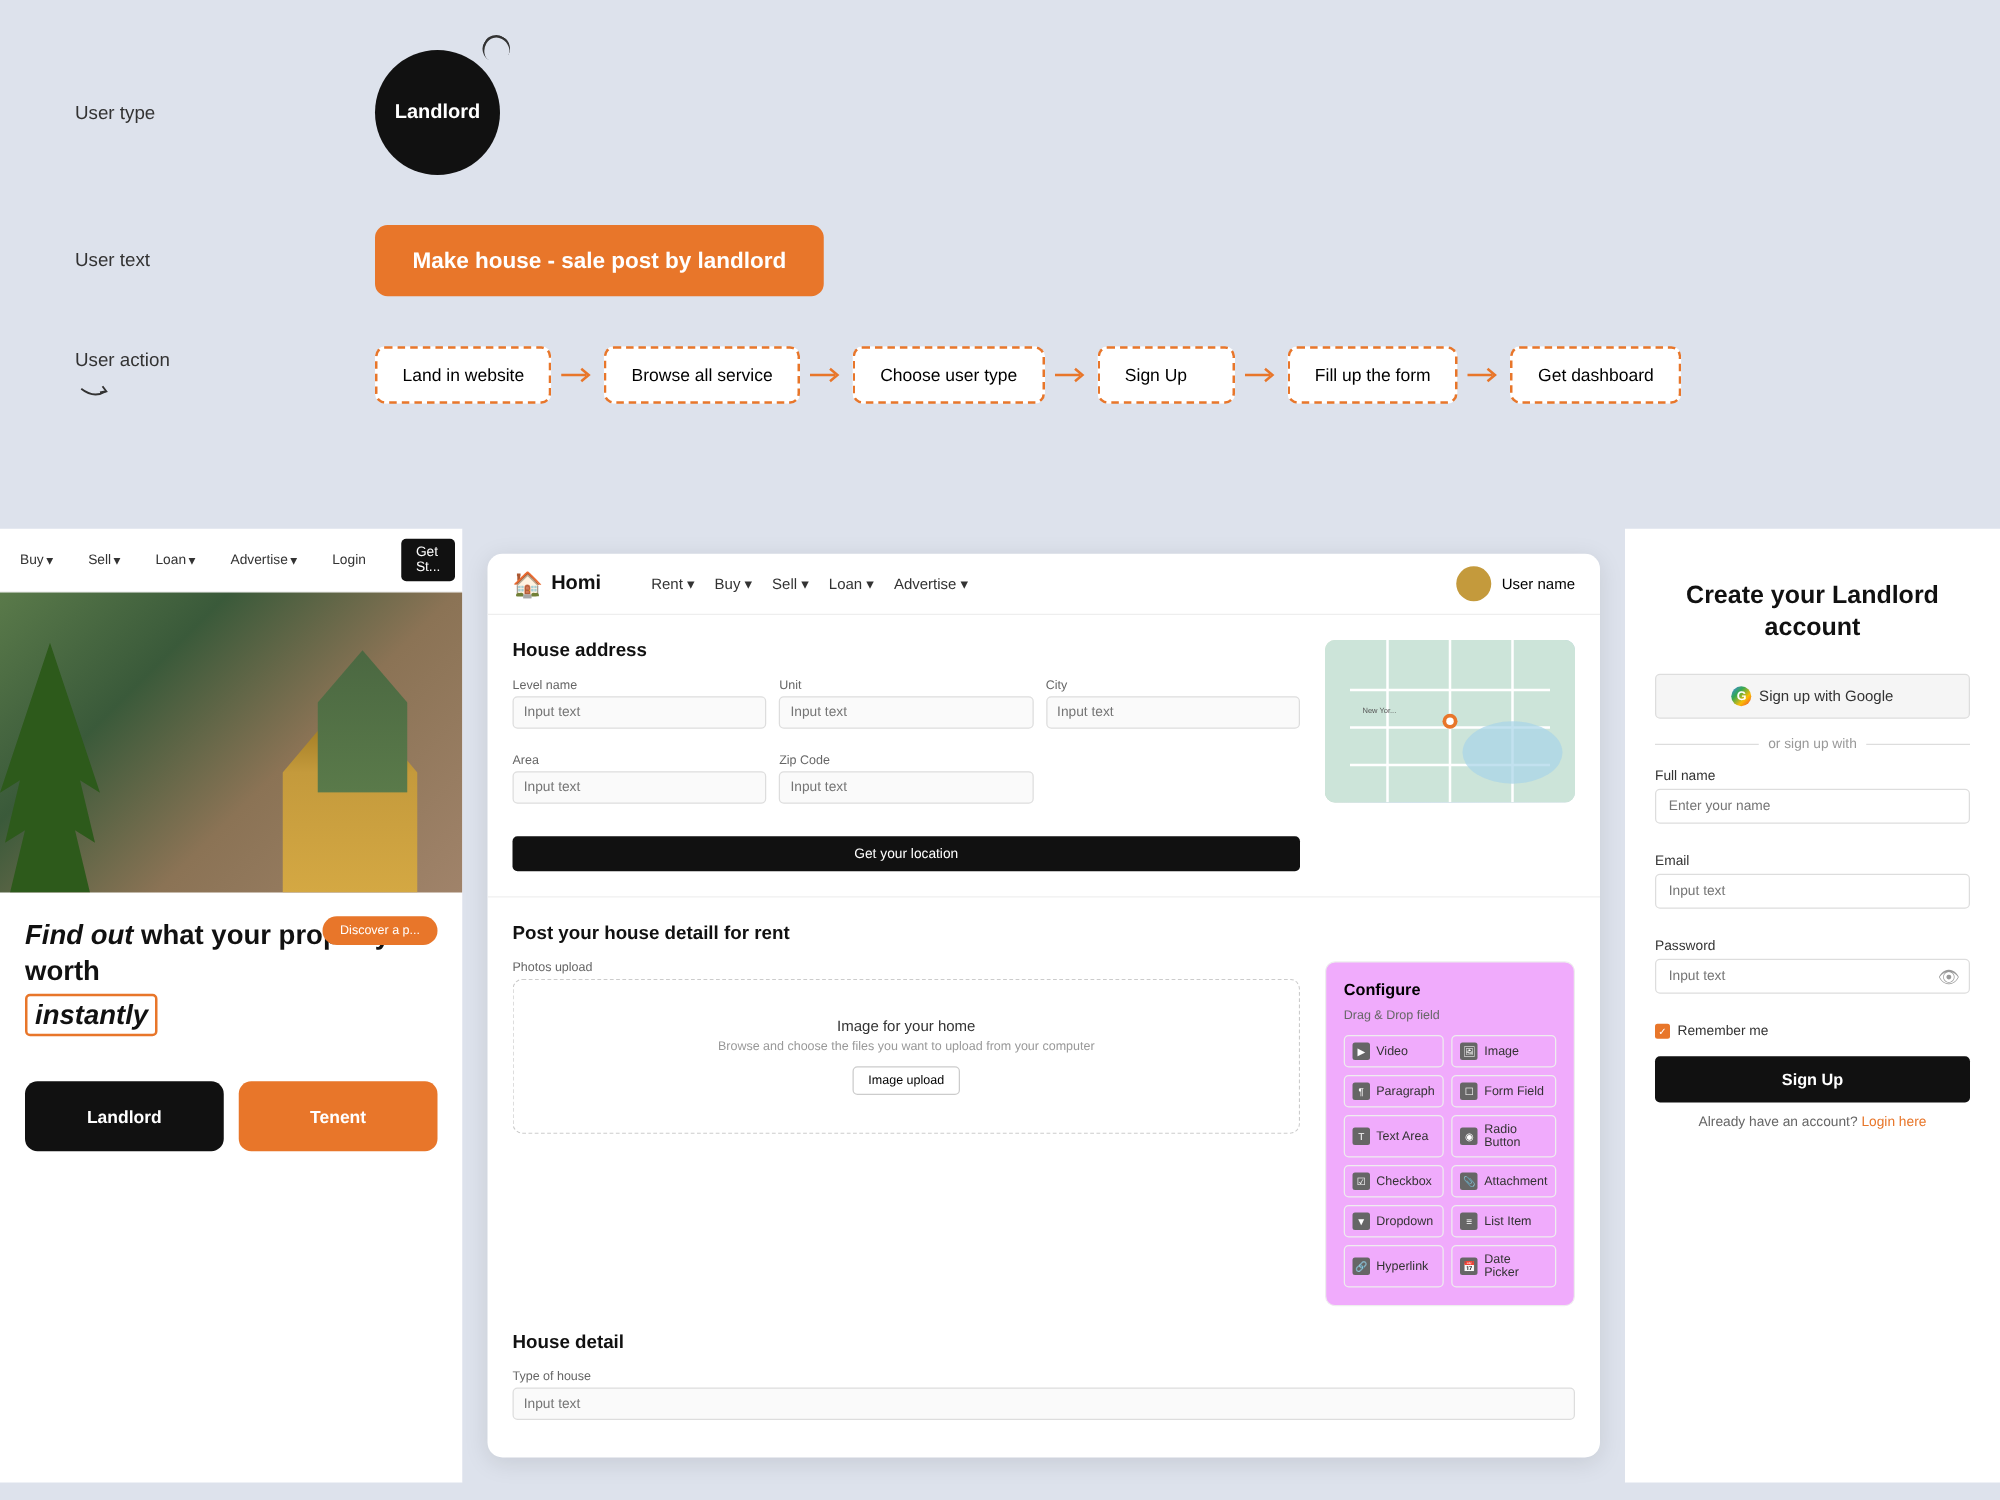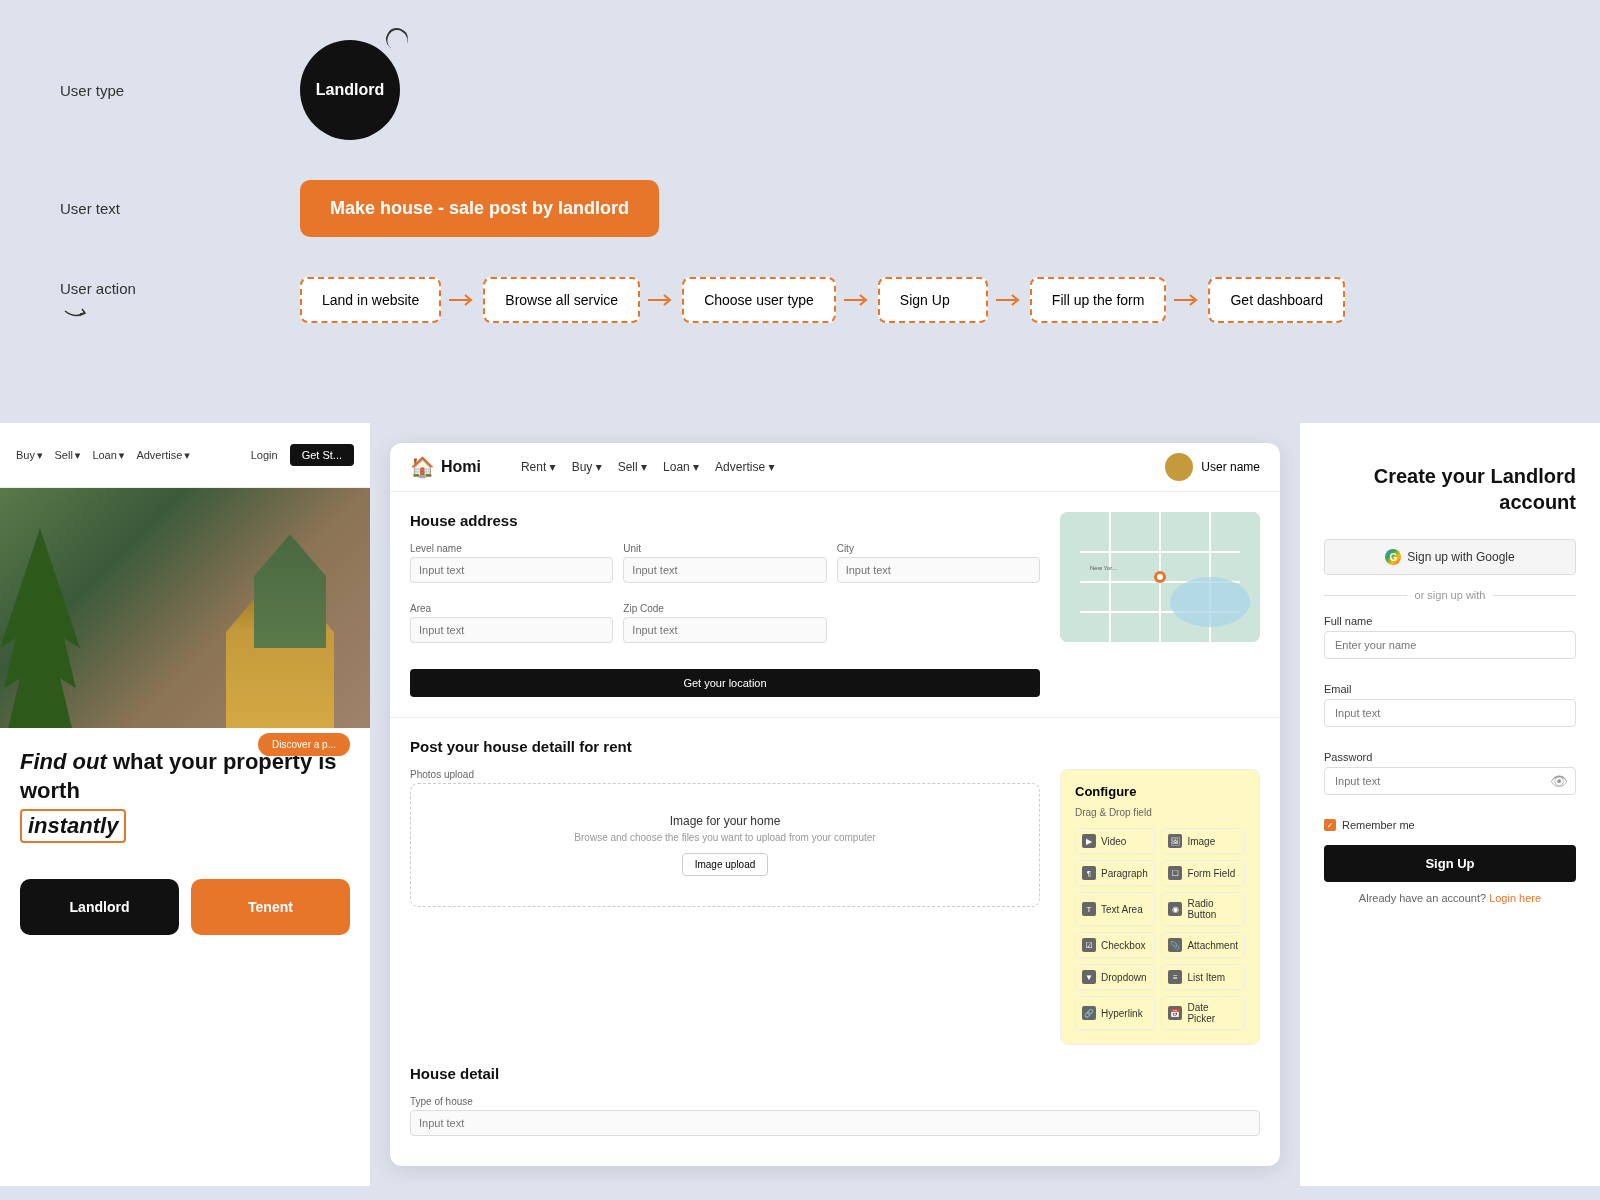--- a/index.html
+++ b/index.html
@@ -106,23 +106,23 @@
     .left-panel {
       width: 370px;
       background: white;
       position: relative;
       overflow: hidden;
       flex-shrink: 0;
     }
     .left-nav {
       display: flex;
       align-items: center;
-      padding: 21px 16px;
+      padding: 8px 16px;
       border-bottom: 1px solid #eee;
-      gap: 12px;
+      gap: 28px;
     }
     .left-nav-item {
       font-size: 11px;
       color: #333;
       display: flex;
       align-items: center;
       gap: 2px;
     }
     .nav-login-btn {
       font-size: 11px;
@@ -387,21 +387,21 @@
       padding: 5px 12px;
       font-size: 10px;
       cursor: pointer;
       display: inline-flex;
       align-items: center;
       gap: 4px;
     }
 
     
     .configure-panel {
-      background: #fef9c3;
+      background: #f0abfc;
       border-radius: 8px;
       border: 1px solid #eee;
       padding: 14px;
     }
     .config-title {
       font-size: 13px;
       font-weight: 600;
       margin-bottom: 8px;
     }
     .config-subtitle {
@@ -456,21 +456,21 @@
       width: 300px;
       background: white;
       padding: 40px 24px 24px;
       display: flex;
       flex-direction: column;
       align-items: stretch;
     }
     .signup-title {
       font-size: 20px;
       font-weight: 700;
-      text-align: right;
+      text-align: center;
       color: #111;
       margin-bottom: 24px;
       line-height: 1.3;
     }
     .google-btn {
       background: #f5f5f5;
       border: 1px solid #ddd;
       border-radius: 4px;
       padding: 9px;
       text-align: center;

